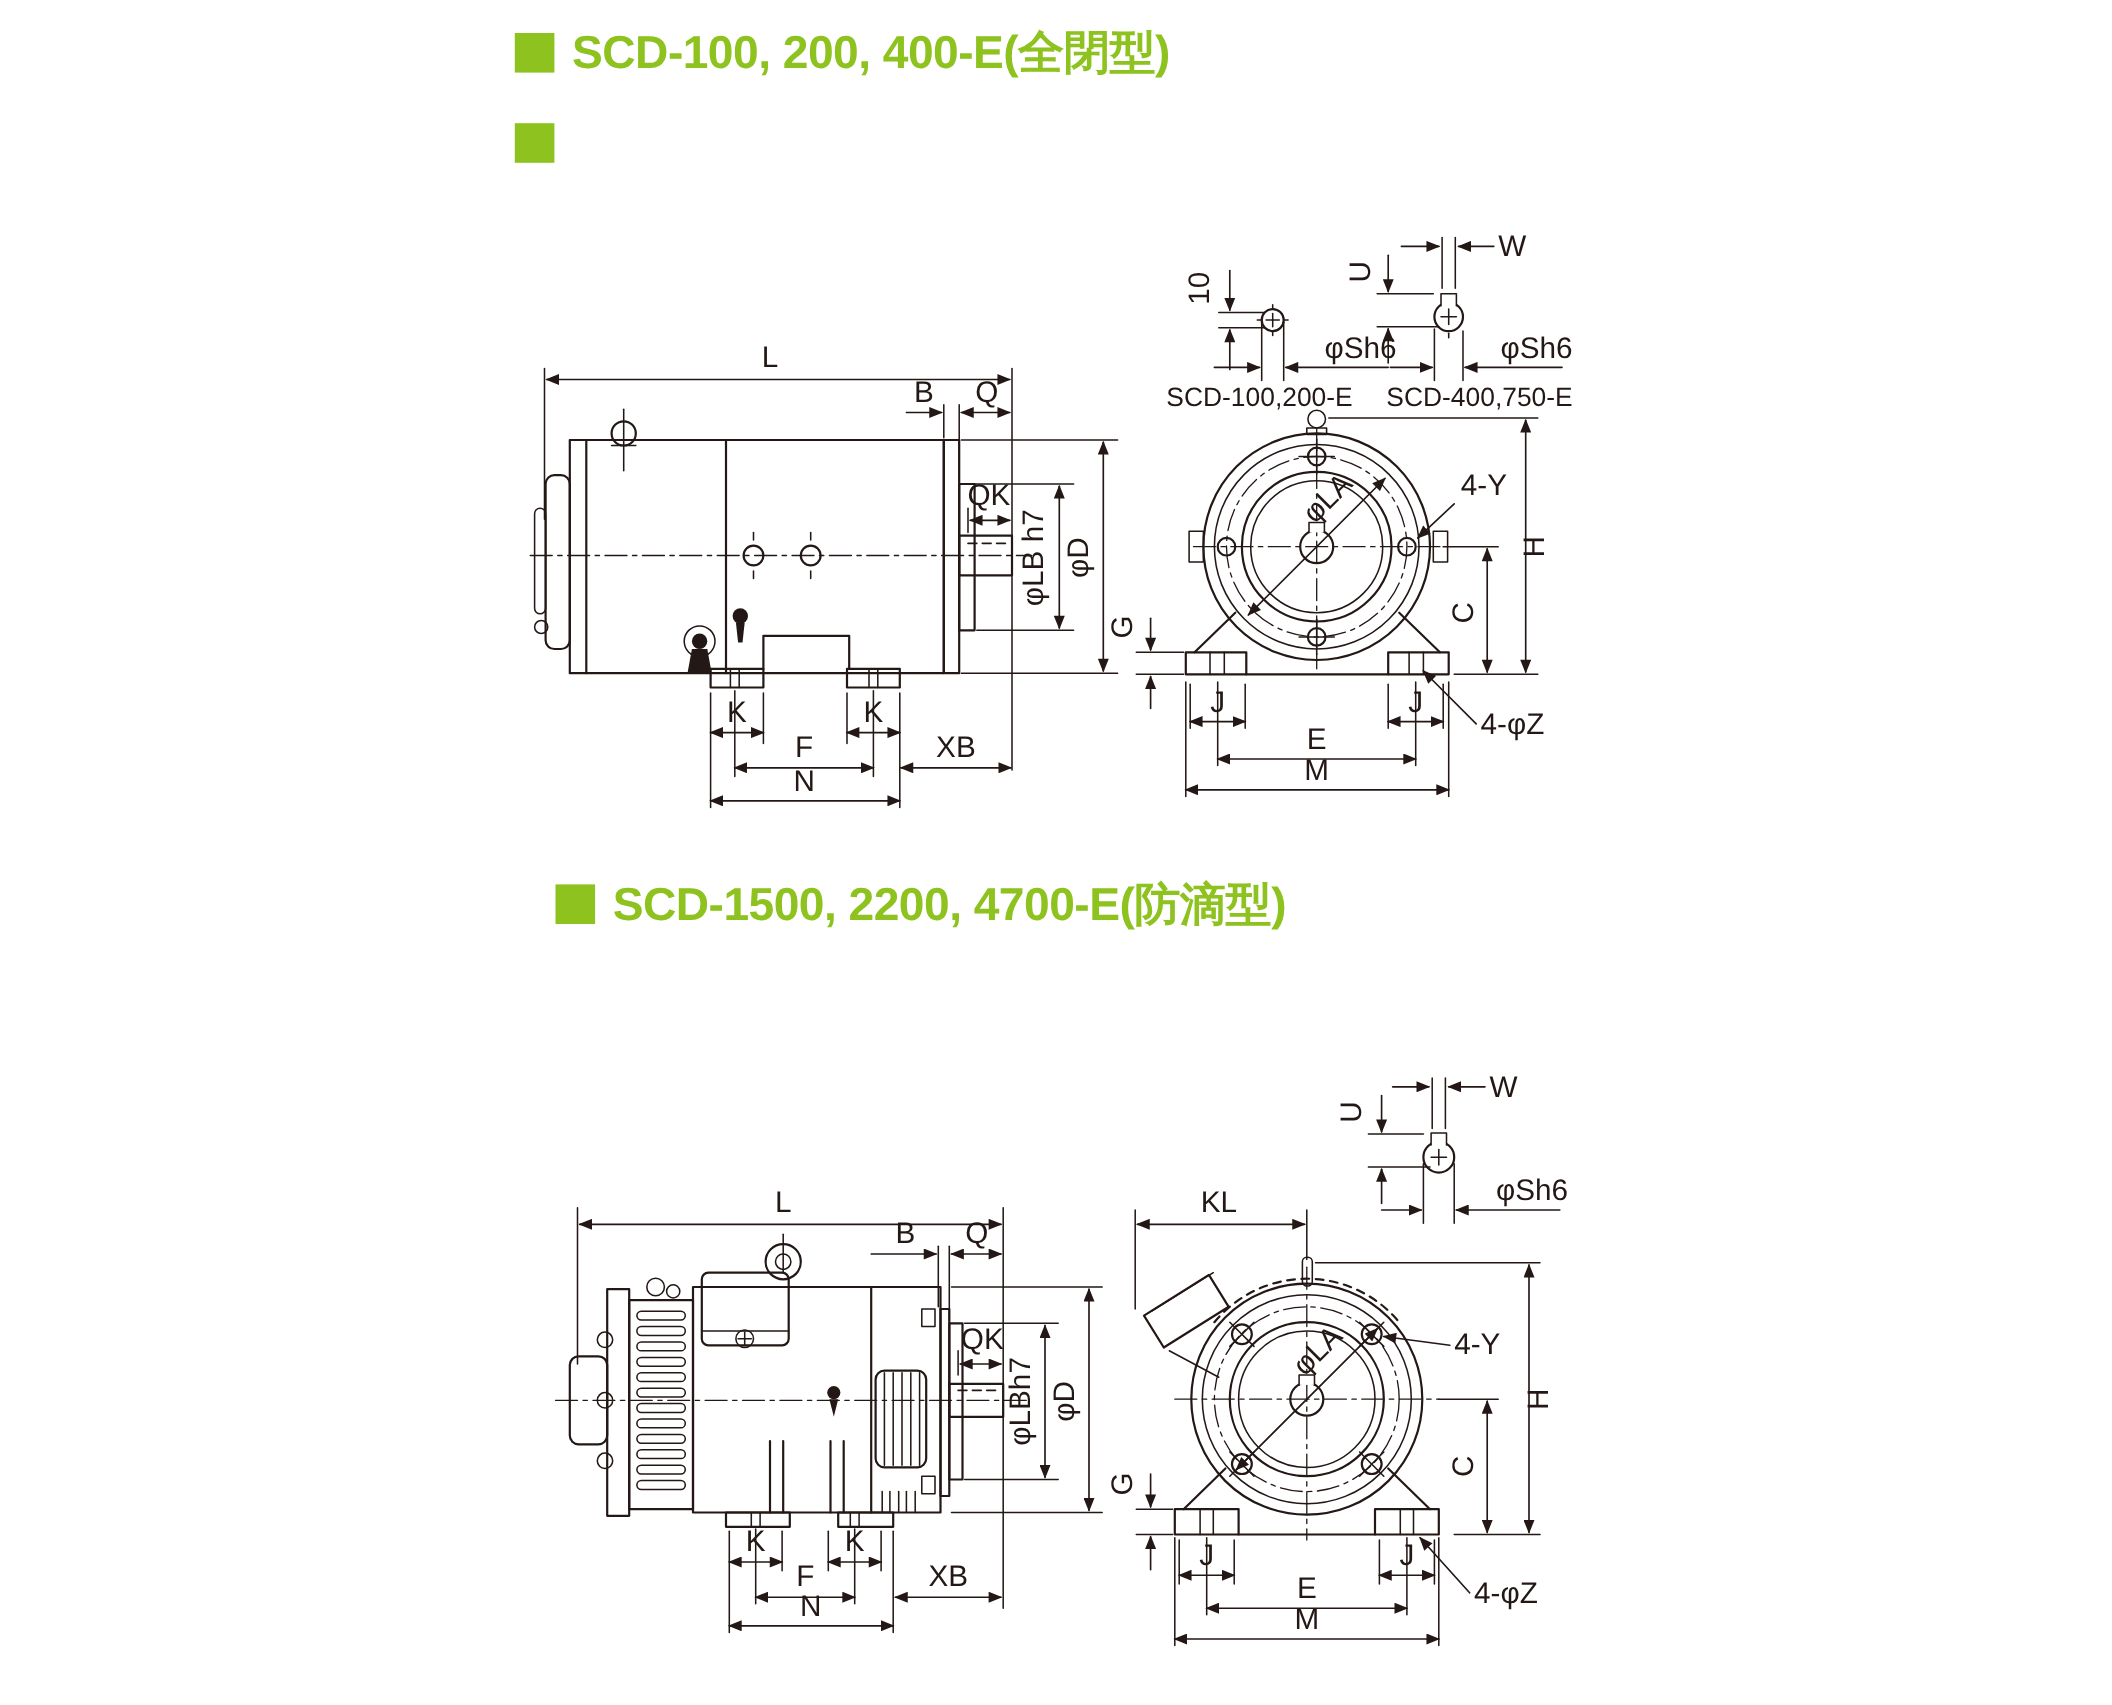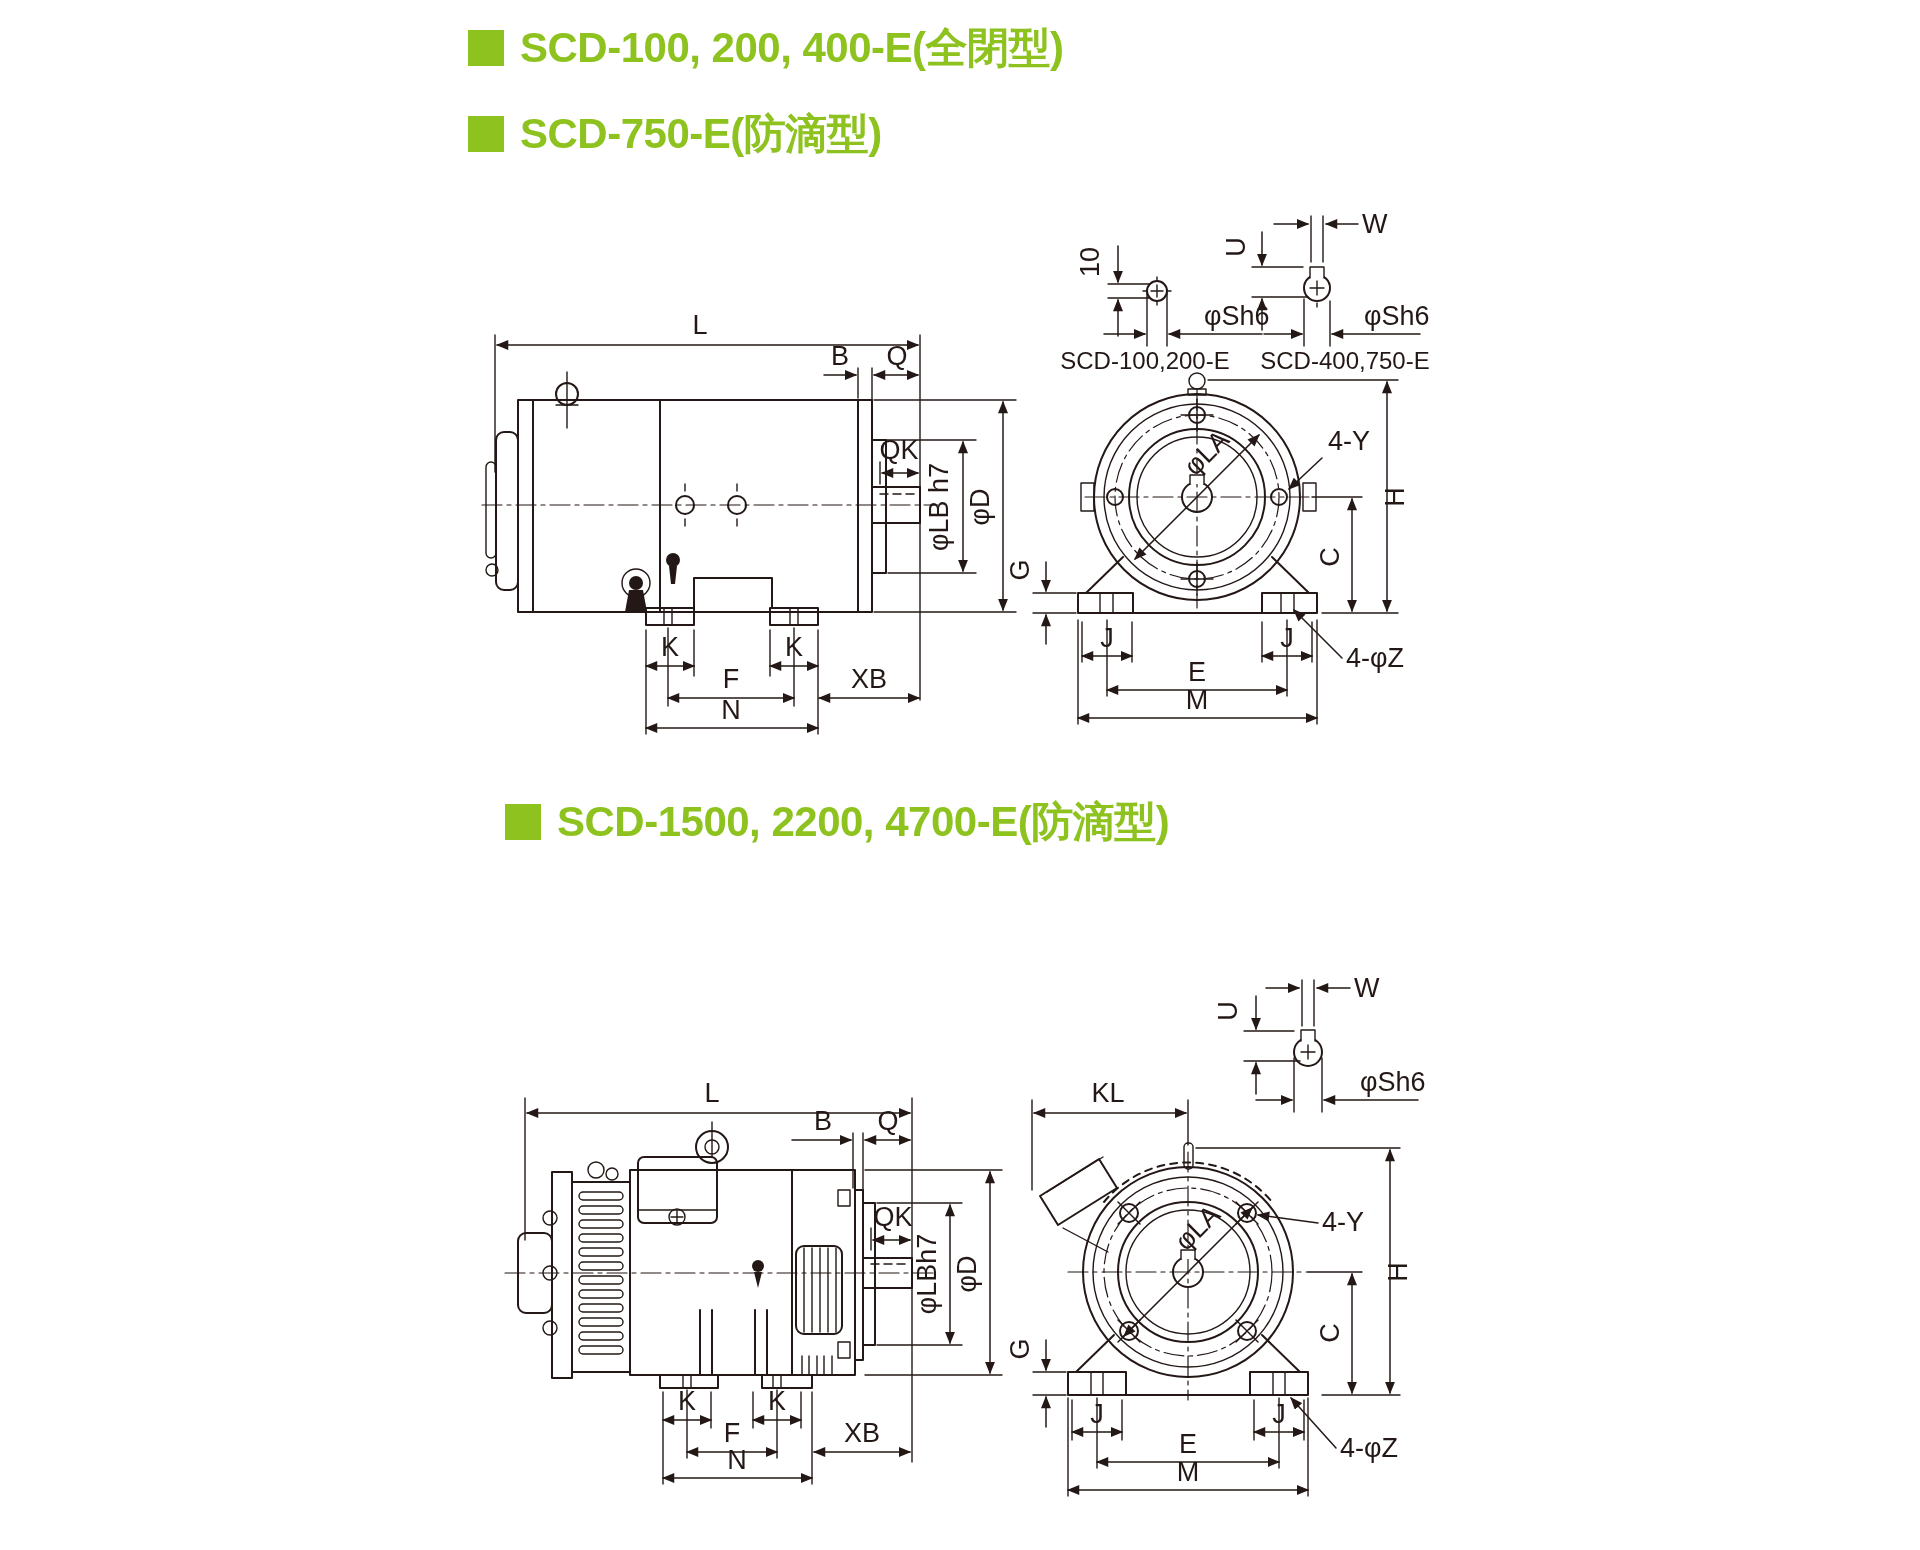--- a/index.html
+++ b/index.html
@@ -22,21 +22,20 @@
 <body>
 
 <div id="page">
 
   <div class="hd" style="left:468px;top:26px">
     <span class="sq"></span>
     <span>SCD-100, 200, 400-E(全閉型)</span>
   </div>
   <div class="hd" style="left:468px;top:112px">
     <span class="sq"></span>
-    <span>SCD-750-E(防滴型)</span>
   </div>
   <div class="hd" style="left:505px;top:800px">
     <span class="sq"></span>
     <span>SCD-1500, 2200, 4700-E(防滴型)</span>
   </div>
 
   <svg style="left:380px;top:195px" width="1110" height="575" viewBox="380 195 1110 575">
     <defs>
       <marker id="aA" viewBox="0 0 10 8" refX="9" refY="4" markerWidth="13" markerHeight="10" orient="auto-start-reverse" markerUnits="userSpaceOnUse">
         <path d="M0,0 L10,4 L0,8 Z" fill="#231815"></path>

